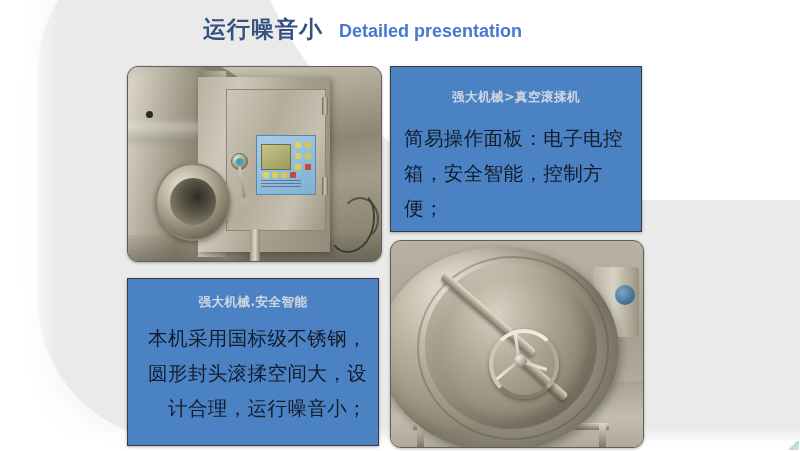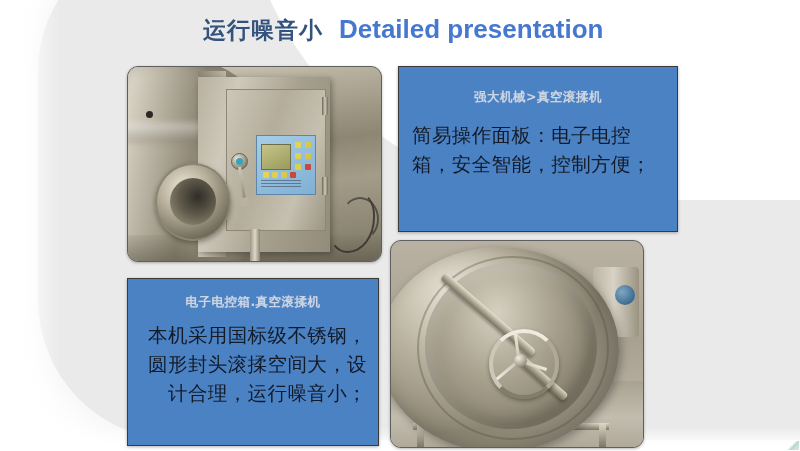--- a/index.html
+++ b/index.html
@@ -71,21 +71,21 @@
     white-space: nowrap;
   }
   .title-cn {
     font-size: 23px;
     font-weight: bold;
     color: #34527e;
     letter-spacing: 1px;
     font-family: "DejaVu Sans", "Liberation Sans", sans-serif;
   }
   .title-en {
-    font-size: 26px;
+    font-size: 18px;
     font-weight: bold;
     color: #4778d0;
     letter-spacing: 0px;
     font-family: "Liberation Sans", sans-serif;
   }
 
   
   .photo {
     position: absolute;
     border: 1px solid #5f5f5f;
@@ -382,31 +382,30 @@
     font-size: 12.5px;
     font-weight: bold;
     letter-spacing: 0.5px;
     font-family: "DejaVu Sans", "Liberation Sans", sans-serif;
     text-shadow: 0 0 1px rgba(120,150,190,0.9);
     opacity: 0.92;
   }
   .bluebox .bb-body {
     color: #131a28;
     font-size: 19.5px;
-    line-height: 29px;
+    line-height: 35px;
     letter-spacing: 0.4px;
     font-family: "DejaVu Serif", "Liberation Serif", serif;
   }
   #textbox-panel {
     left: 390px;
     top: 66px;
-    width: 280px;
+    width: 252px;
     height: 166px;
     padding: 22px 13px 0 13px;
-    margin-left: 8px;
   }
   #textbox-panel .bb-body {
     margin-top: 15px;
   }
   #textbox-material {
     left: 127px;
     top: 278px;
     width: 252px;
     height: 168px;
     padding: 15px 11px 0 11px;
@@ -474,21 +473,21 @@
     <div class="p1-cable"></div>
     <div class="p1-cable2"></div>
   </div>
 
   <div class="bluebox" id="textbox-panel">
     <div class="bb-header">强大机械&gt;真空滚揉机</div>
     <div class="bb-body">简易操作面板：电子电控箱，安全智能，控制方便；</div>
   </div>
 
   <div class="bluebox" id="textbox-material">
-    <div class="bb-header">电子电控箱.真空滚揉机</div>
+    <div class="bb-header">强大机械.安全智能</div>
     <div class="bb-body">本机采用国标级不锈钢，圆形封头滚揉空间大，设计合理，运行噪音小；</div>
   </div>
 
   <div class="photo" id="photo-tumbler-door">
     <div class="p2-bg"></div>
     <div class="p2-ground"></div>
     <div class="p2-right-part"></div>
     <div class="p2-right-dot"></div>
     <div class="p2-frame">
       <div class="p2-bar" style="left:0;top:22px;width:196px;height:7px;"></div>

